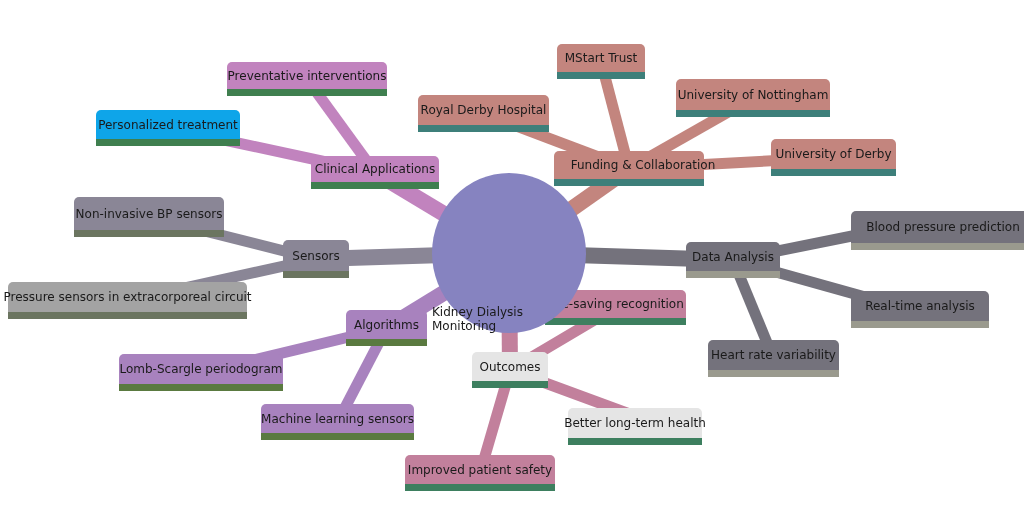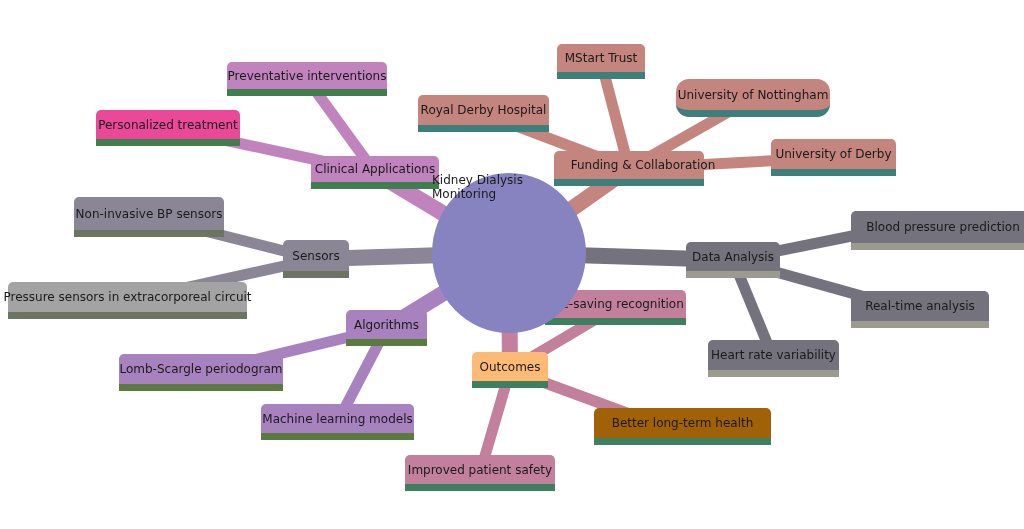--- a/index.html
+++ b/index.html
@@ -3,21 +3,21 @@
 <meta charset="utf-8">
 <style>
   html, body { margin:0; padding:0; background:#ffffff; }
   body { width:1024px; height:529px; position:relative; overflow:hidden;
          font-family: "DejaVu Sans", sans-serif; }
   #mindmap { position:absolute; left:0; top:0; width:1024px; height:529px; }
   .node { position:absolute; box-sizing:border-box; border-radius:5px 5px 0 0;
           font-size:12px; color:#1a1a1a; display:flex; align-items:center;
           justify-content:center; white-space:nowrap; border-bottom:7px solid #b91c1c; }
   .root { position:absolute; left:432px; top:173px; width:154px; height:160px; border-radius:50%;
-          background:#8683c0; display:flex; align-items:flex-start; justify-content:center;
+          background:#8683c0; display:flex; align-items:flex-end; justify-content:center;
           font-size:12px; color:#1a1a1a; }
 </style>
 </head>
 <body>
 
 <svg id="mindmap" xmlns="http://www.w3.org/2000/svg">
     <line x1="509" y1="253" x2="375" y2="172.5" stroke="#c183be" stroke-width="16"></line>
     <line x1="375" y1="172.5" x2="307" y2="79" stroke="#c183be" stroke-width="11"></line>
     <line x1="375" y1="172.5" x2="168" y2="128" stroke="#c183be" stroke-width="11"></line>
     <line x1="509" y1="253" x2="629" y2="168.5" stroke="#c3857e" stroke-width="16"></line>
@@ -40,33 +40,33 @@
     <line x1="510" y1="370" x2="663.5" y2="426.5" stroke="#c2809c" stroke-width="11"></line>
     <line x1="510" y1="370" x2="480" y2="473" stroke="#c2809c" stroke-width="11"></line>
   </svg>
 <div id="nodes">
     <div class="node" style="left: 311px; top: 156px; width: 128px; height: 33px; background: rgb(193, 131, 190); border-bottom-color: rgb(63, 127, 79);">
       <span>Clinical Applications</span>
     </div>
     <div class="node" style="left: 227px; top: 62px; width: 160px; height: 34px; background: rgb(193, 131, 190); border-bottom-color: rgb(63, 127, 79);">
       <span>Preventative interventions</span>
     </div>
-    <div class="node" style="left: 96px; top: 110px; width: 144px; height: 36px; background: #ec4899; border-bottom-color: rgb(63, 127, 79);">
+    <div class="node" style="left: 96px; top: 110px; width: 144px; height: 36px; background: #0ea5e9; border-bottom-color: rgb(63, 127, 79);">
       <span>Personalized treatment</span>
     </div>
     <div class="node" style="left: 554px; top: 151px; width: 150px; height: 35px; background: rgb(195, 133, 126); border-bottom-color: rgb(61, 127, 122); padding-left: 28px;">
       <span>Funding &amp; Collaboration</span>
     </div>
     <div class="node" style="left: 557px; top: 44px; width: 88px; height: 35px; background: rgb(195, 133, 126); border-bottom-color: rgb(61, 127, 122);">
       <span>MStart Trust</span>
     </div>
     <div class="node" style="left: 418px; top: 95px; width: 131px; height: 37px; background: rgb(195, 133, 126); border-bottom-color: rgb(61, 127, 122);">
       <span>Royal Derby Hospital</span>
     </div>
-    <div class="node" style="left: 676px; top: 79px; width: 154px; height: 38px; background: rgb(195, 133, 126); border-bottom-color: rgb(61, 127, 122); border-radius: 13px;">
+    <div class="node" style="left: 676px; top: 79px; width: 154px; height: 38px; background: rgb(195, 133, 126); border-bottom-color: rgb(61, 127, 122);">
       <span>University of Nottingham</span>
     </div>
     <div class="node" style="left: 771px; top: 139px; width: 125px; height: 37px; background: rgb(195, 133, 126); border-bottom-color: rgb(61, 127, 122);">
       <span>University of Derby</span>
     </div>
     <div class="node" style="left: 283px; top: 240px; width: 66px; height: 38px; background: rgb(138, 134, 150); border-bottom-color: rgb(107, 117, 96);">
       <span>Sensors</span>
     </div>
     <div class="node" style="left: 74px; top: 197px; width: 150px; height: 40px; background: rgb(138, 134, 150); border-bottom-color: rgb(107, 117, 96);">
       <span>Non-invasive BP sensors</span>
@@ -86,29 +86,29 @@
     <div class="node" style="left: 708px; top: 340px; width: 131px; height: 37px; background: rgb(116, 114, 124); border-bottom-color: rgb(154, 154, 142);">
       <span>Heart rate variability</span>
     </div>
     <div class="node" style="left: 346px; top: 310px; width: 81px; height: 36px; background: rgb(168, 130, 190); border-bottom-color: rgb(90, 122, 64);">
       <span>Algorithms</span>
     </div>
     <div class="node" style="left: 119px; top: 354px; width: 164px; height: 37px; background: rgb(168, 130, 190); border-bottom-color: rgb(90, 122, 64);">
       <span>Lomb-Scargle periodogram</span>
     </div>
     <div class="node" style="left: 261px; top: 404px; width: 153px; height: 36px; background: rgb(168, 130, 190); border-bottom-color: rgb(90, 122, 64);">
-      <span>Machine learning models</span>
+      <span>Machine learning sensors</span>
     </div>
-    <div class="node" style="left: 472px; top: 352px; width: 76px; height: 36px; background: #fdba74; border-bottom-color: rgb(61, 127, 95);">
+    <div class="node" style="left: 472px; top: 352px; width: 76px; height: 36px; background: #e5e5e5; border-bottom-color: rgb(61, 127, 95);">
       <span>Outcomes</span>
     </div>
     <div class="node" style="left: 545px; top: 290px; width: 141px; height: 35px; background: rgb(194, 128, 156); border-bottom-color: rgb(61, 127, 95);">
       <span>Life-saving recognition</span>
     </div>
-    <div class="node" style="left: 594px; top: 408px; width: 177px; height: 37px; background: #a16207; border-bottom-color: rgb(61, 127, 95);">
+    <div class="node" style="left: 568px; top: 408px; width: 134px; height: 37px; background: #e5e5e5; border-bottom-color: rgb(61, 127, 95);">
       <span>Better long-term health</span>
     </div>
     <div class="node" style="left: 405px; top: 455px; width: 150px; height: 36px; background: rgb(194, 128, 156); border-bottom-color: rgb(61, 127, 95);">
       <span>Improved patient safety</span>
     </div>
   </div>
 <div class="root">
     <span>Kidney Dialysis Monitoring</span>
   </div>
 

